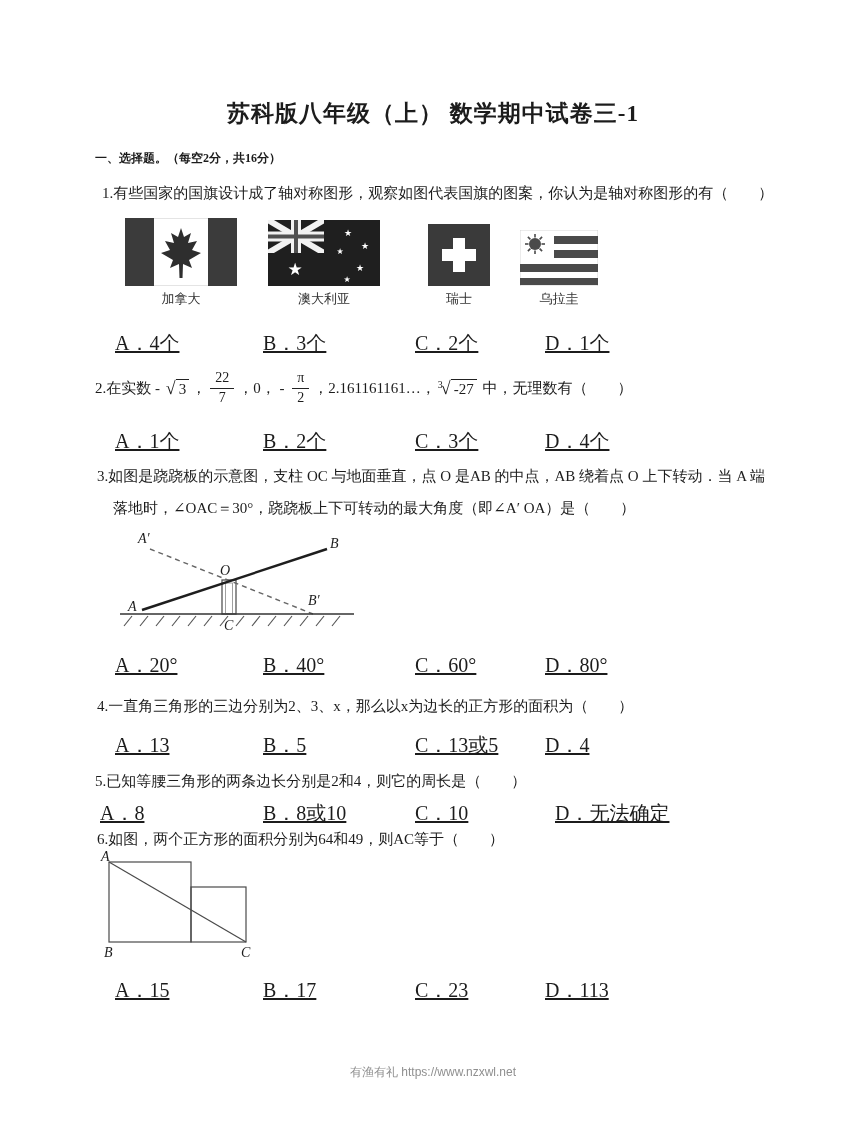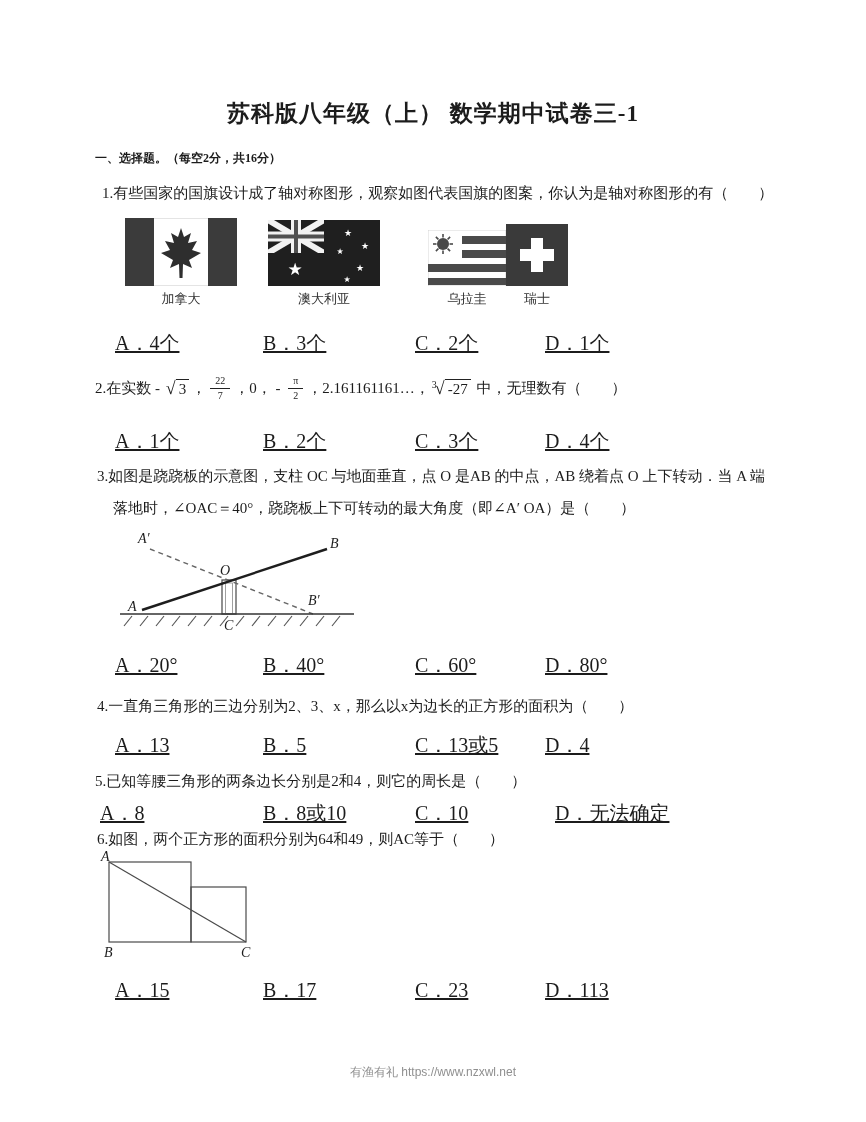--- a/index.html
+++ b/index.html
@@ -37,21 +37,21 @@
   .flags { position:absolute; top:218px; left:125px; display:flex; align-items:flex-end; }
   .flag-item { display:flex; flex-direction:column; align-items:center; }
   .flag-item .cap { font-size:13px; color:#333; margin-top:4px; }
   .fi-canada { margin-right:31px; }
   .fi-australia { margin-right:48px; }
   .fi-swiss { margin-right:30px; }
 
   
   #q2t { position:absolute; top:362px; left:95px; display:flex; align-items:center; font-size:15px; height:52px; }
   #q2t > * { white-space:pre; }
-  .frac { display:inline-block; text-align:center; vertical-align:middle; margin:0 4px; font-size:10px; line-height:1.15; }
+  .frac { display:inline-block; text-align:center; vertical-align:middle; margin:0 4px; font-size:14px; line-height:1.15; }
   .frac .num { display:block; padding:0 5px 1px; border-bottom:1.4px solid #222; }
   .frac .den { display:block; padding-top:1px; }
   .sqrt { white-space:nowrap; margin:0 2px; }
   .sqrt .sign { font-size:18px; }
   .sqrt .rad { border-top:1.4px solid #222; padding:1px 3px 0; }
   .cbrt { white-space:nowrap; margin:0 2px; }
   .cbrt .idx { font-size:10px; vertical-align:super; margin-right:-2px; }
   .cbrt .sign { font-size:18px; }
   .cbrt .rad { border-top:1.4px solid #222; padding:1px 3px 0; }
 
@@ -102,20 +102,28 @@
           <text x="27" y="55" font-size="17">★</text>
           <text x="80" y="16" font-size="9">★</text>
           <text x="97" y="29" font-size="9">★</text>
           <text x="72" y="34" font-size="8">★</text>
           <text x="92" y="51" font-size="9">★</text>
           <text x="79" y="62" font-size="8">★</text>
         </g>
       </svg>
       <span class="cap">澳大利亚</span>
     </div>
+    <div class="flag-item fi-swiss">
+      <svg width="62" height="62" viewBox="0 0 62 62">
+        <rect x="0" y="0" width="62" height="62" fill="#3a3a3a"></rect>
+        <rect x="25" y="14" width="12" height="34" fill="#ffffff"></rect>
+        <rect x="14" y="25" width="34" height="12" fill="#ffffff"></rect>
+      </svg>
+      <span class="cap">瑞士</span>
+    </div>
     <div class="flag-item">
       <svg width="78" height="56" viewBox="0 0 78 56">
         <rect x="0" y="0" width="78" height="56" fill="#ffffff" stroke="#cccccc" stroke-width="0.8"></rect>
         <rect x="34" y="6" width="44" height="8" fill="#4a4a4a"></rect>
         <rect x="34" y="20" width="44" height="8" fill="#4a4a4a"></rect>
         <rect x="0" y="34" width="78" height="8" fill="#4a4a4a"></rect>
         <rect x="0" y="48" width="78" height="7" fill="#4a4a4a"></rect>
         <g>
           <circle cx="15" cy="14" r="6" fill="#4a4a4a"></circle>
           <g stroke="#4a4a4a" stroke-width="1.6">
@@ -125,28 +133,20 @@
             <line x1="15" y1="20.5" x2="15" y2="24"></line>
             <line x1="19.6" y1="9.4" x2="22.1" y2="6.9"></line>
             <line x1="10.4" y1="9.4" x2="7.9" y2="6.9"></line>
             <line x1="19.6" y1="18.6" x2="22.1" y2="21.1"></line>
             <line x1="10.4" y1="18.6" x2="7.9" y2="21.1"></line>
           </g>
         </g>
       </svg>
       <span class="cap">乌拉圭</span>
     </div>
-    <div class="flag-item fi-swiss">
-      <svg width="62" height="62" viewBox="0 0 62 62">
-        <rect x="0" y="0" width="62" height="62" fill="#3a3a3a"></rect>
-        <rect x="25" y="14" width="12" height="34" fill="#ffffff"></rect>
-        <rect x="14" y="25" width="34" height="12" fill="#ffffff"></rect>
-      </svg>
-      <span class="cap">瑞士</span>
-    </div>
   </div>
 
   <div class="opts" id="q1o">
     <span>A．4个</span>
     <span>B．3个</span>
     <span>C．2个</span>
     <span>D．1个</span>
   </div>
 
   <div id="q2t">
@@ -162,21 +162,21 @@
   </div>
 
   <div class="opts" id="q2o">
     <span>A．1个</span>
     <span>B．2个</span>
     <span>C．3个</span>
     <span>D．4个</span>
   </div>
 
   <div class="abs qtext" id="q3t1">3.如图是跷跷板的示意图，支柱 OC 与地面垂直，点 O 是AB 的中点，AB 绕着点 O 上下转动．当 A 端</div>
-  <div class="abs qtext" id="q3t2">落地时，∠OAC＝40°，跷跷板上下可转动的最大角度（即∠A′ OA）是（　　）</div>
+  <div class="abs qtext" id="q3t2">落地时，∠OAC＝30°，跷跷板上下可转动的最大角度（即∠A′ OA）是（　　）</div>
 
   <svg id="seesaw" width="250" height="112" viewBox="0 0 250 112">
 
     <rect x="110" y="54" width="14" height="34" fill="#ffffff" stroke="#555" stroke-width="1.3"></rect>
     <rect x="113.5" y="57" width="7" height="31" fill="none" stroke="#888" stroke-width="0.8"></rect>
 
     <line x1="38" y1="23" x2="201" y2="88" stroke="#666" stroke-width="1.4" stroke-dasharray="5,4"></line>
 
     <line x1="30" y1="84" x2="215" y2="23" stroke="#1e1e1e" stroke-width="2.4"></line>
 

